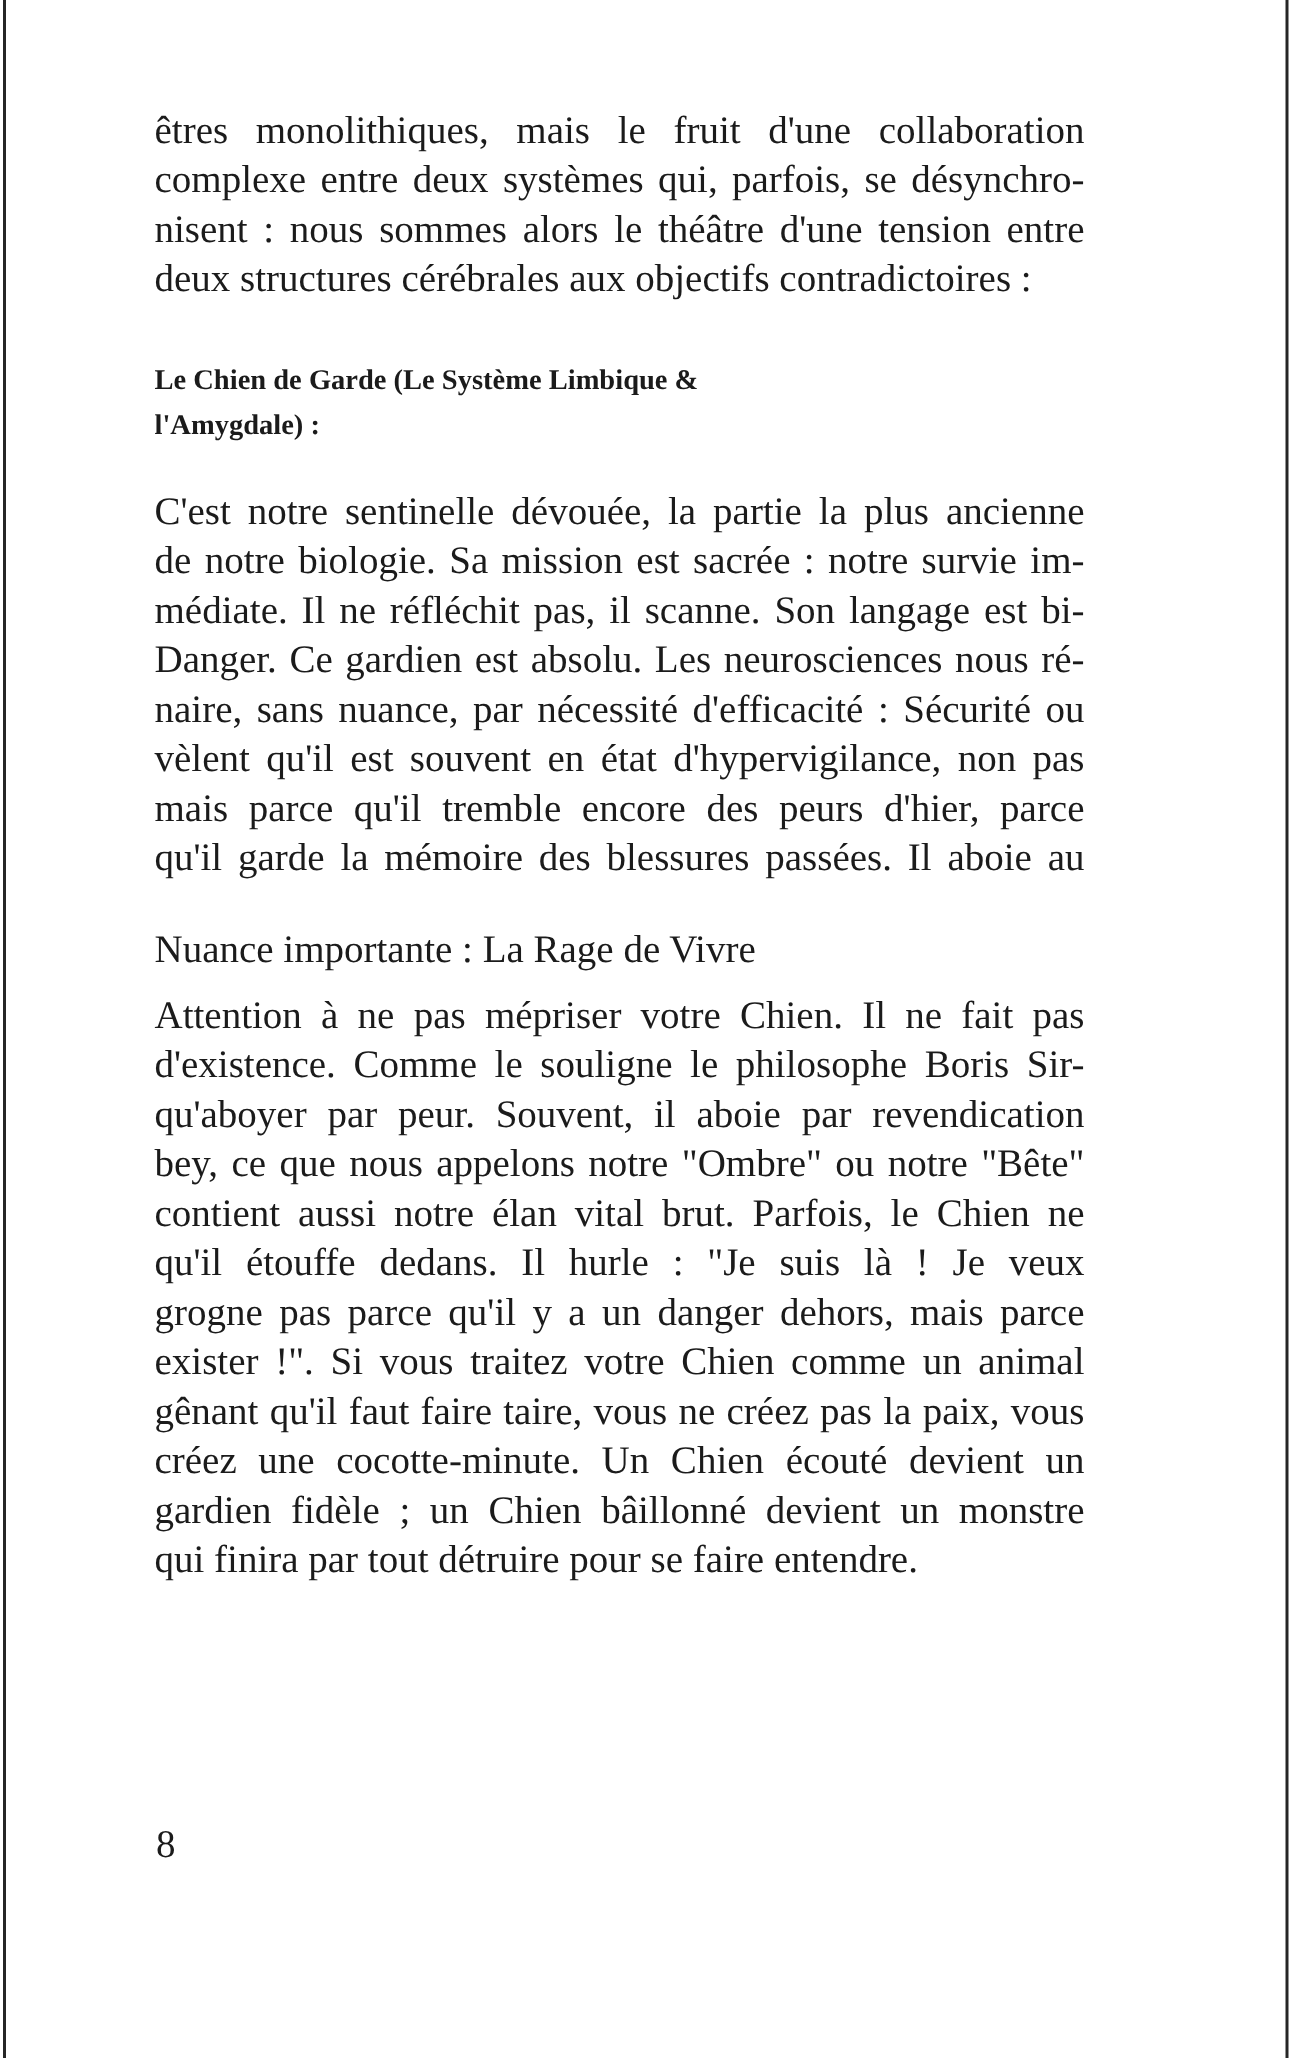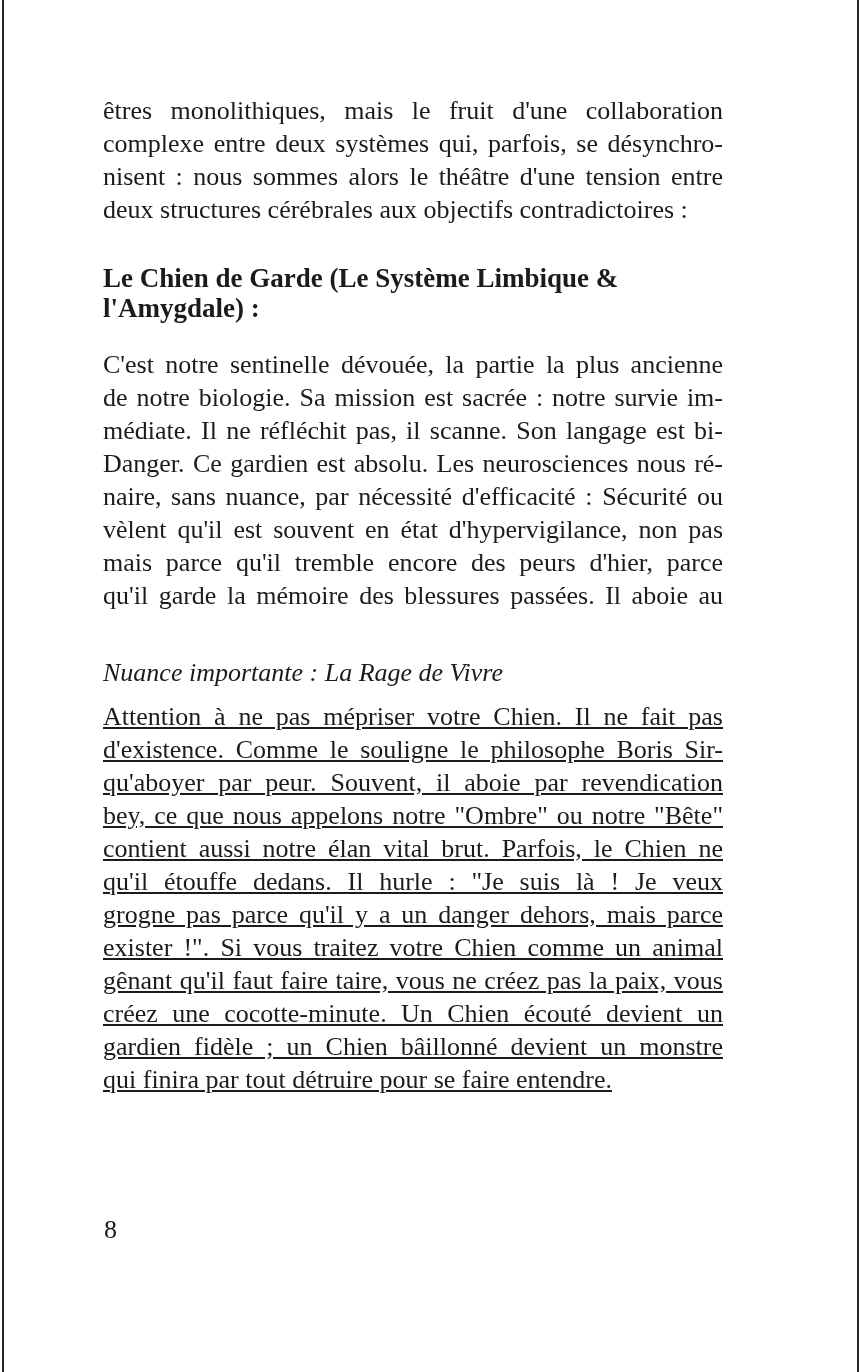--- a/index.html
+++ b/index.html
@@ -23,47 +23,46 @@
     background: #262626;
   }
   .page-edge.left  { left: 2px; }
   .page-edge.right { right: 2px; }
 
   #text-block {
     position: absolute;
     left: 103px;
     top: 0;
     width: 620px;
-    padding-top: 94px;
+    padding-top: 70px;
   }
   .para {
     font-size: 26px;
     line-height: 33px;
     margin: 0;
   }
   .para .line {
     white-space: nowrap;
   }
   .para .line.just {
     white-space: normal;
     text-align: justify;
     text-align-last: justify;
   }
   .para.heading {
     font-weight: bold;
-    font-size: 27px;
+    font-size: 19px;
     line-height: 30px;
     margin-top: 37px;
   }
   .para.body-after-heading { margin-top: 25px; }
   .para.subheading {
-    font-style: italic;
-    margin-top: 44px;
+    margin-top: 28px;
   }
-  .para.body-after-subheading { margin-top: 11px; text-decoration: underline; }
+  .para.body-after-subheading { margin-top: 11px; }
 
   #page-number {
     position: absolute;
     left: 104px;
     top: 1213px;
     font-size: 26px;
     line-height: 33px;
   }
 </style>
 </head>

